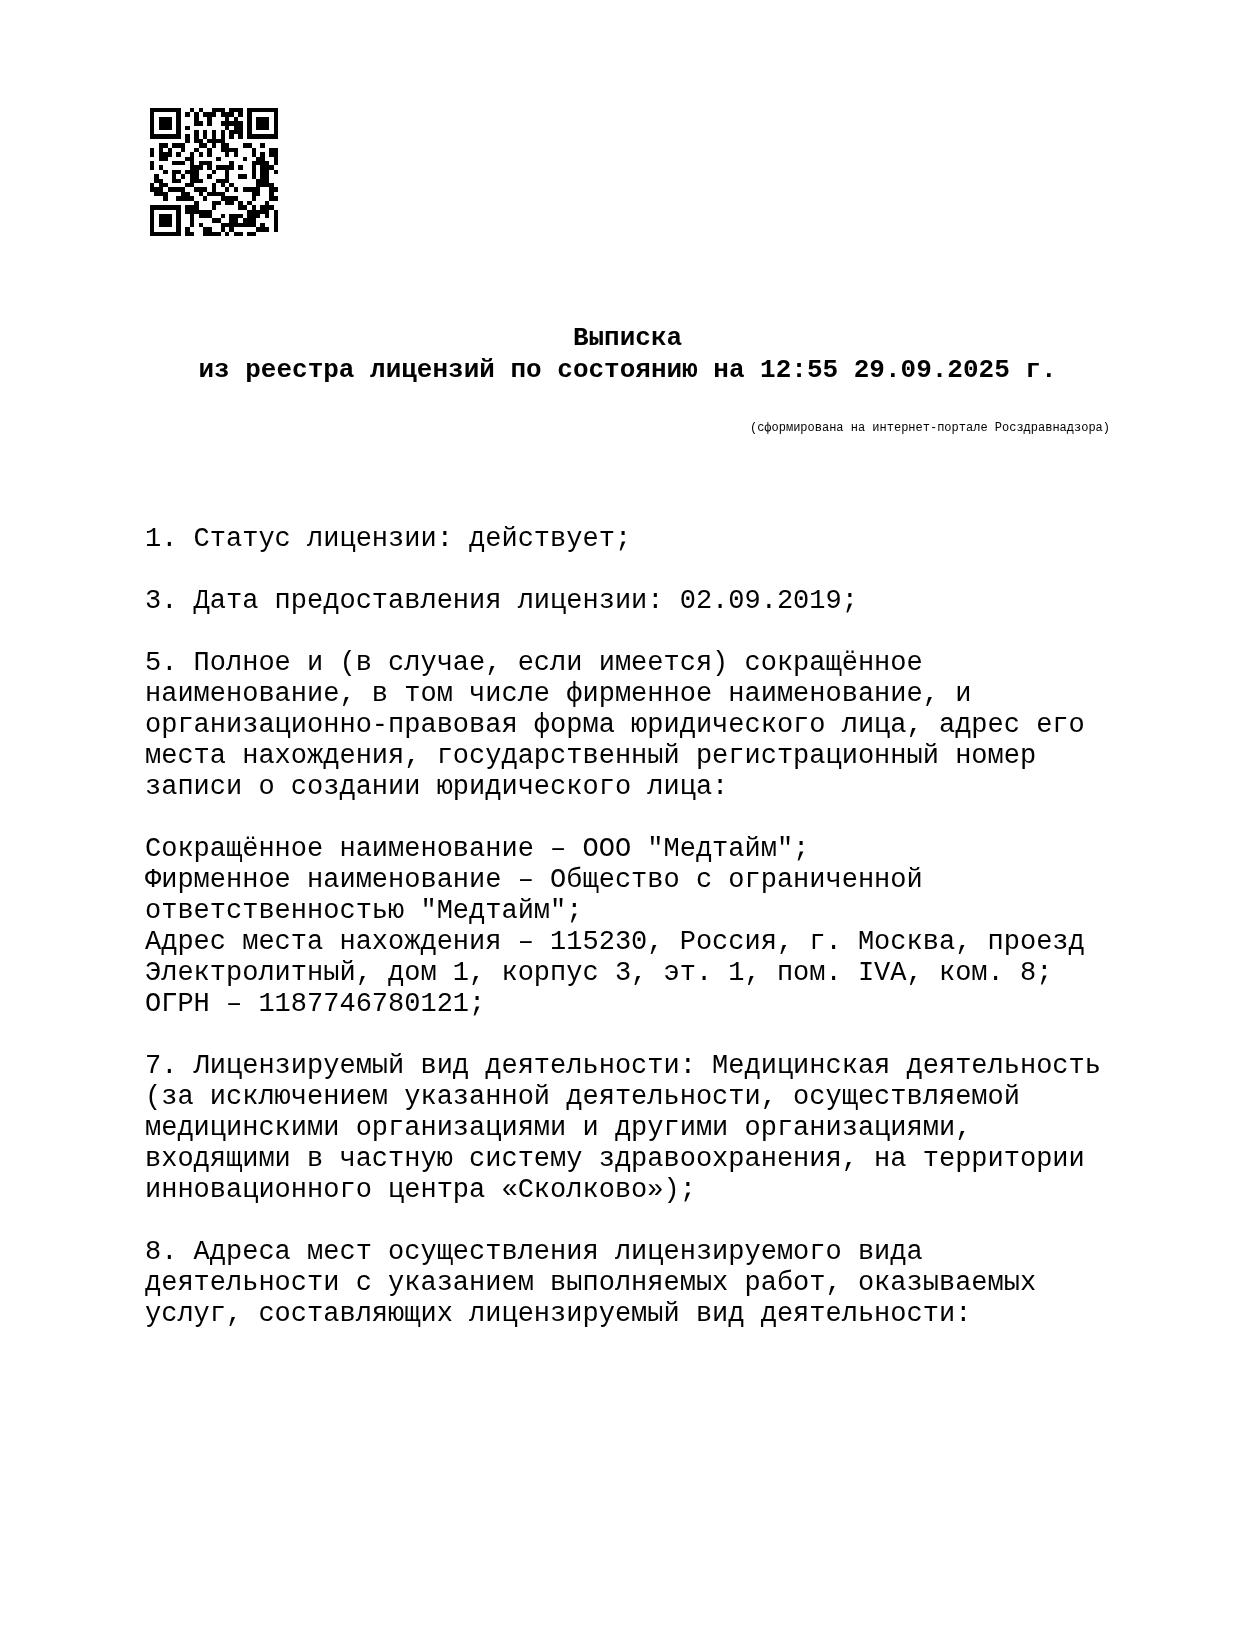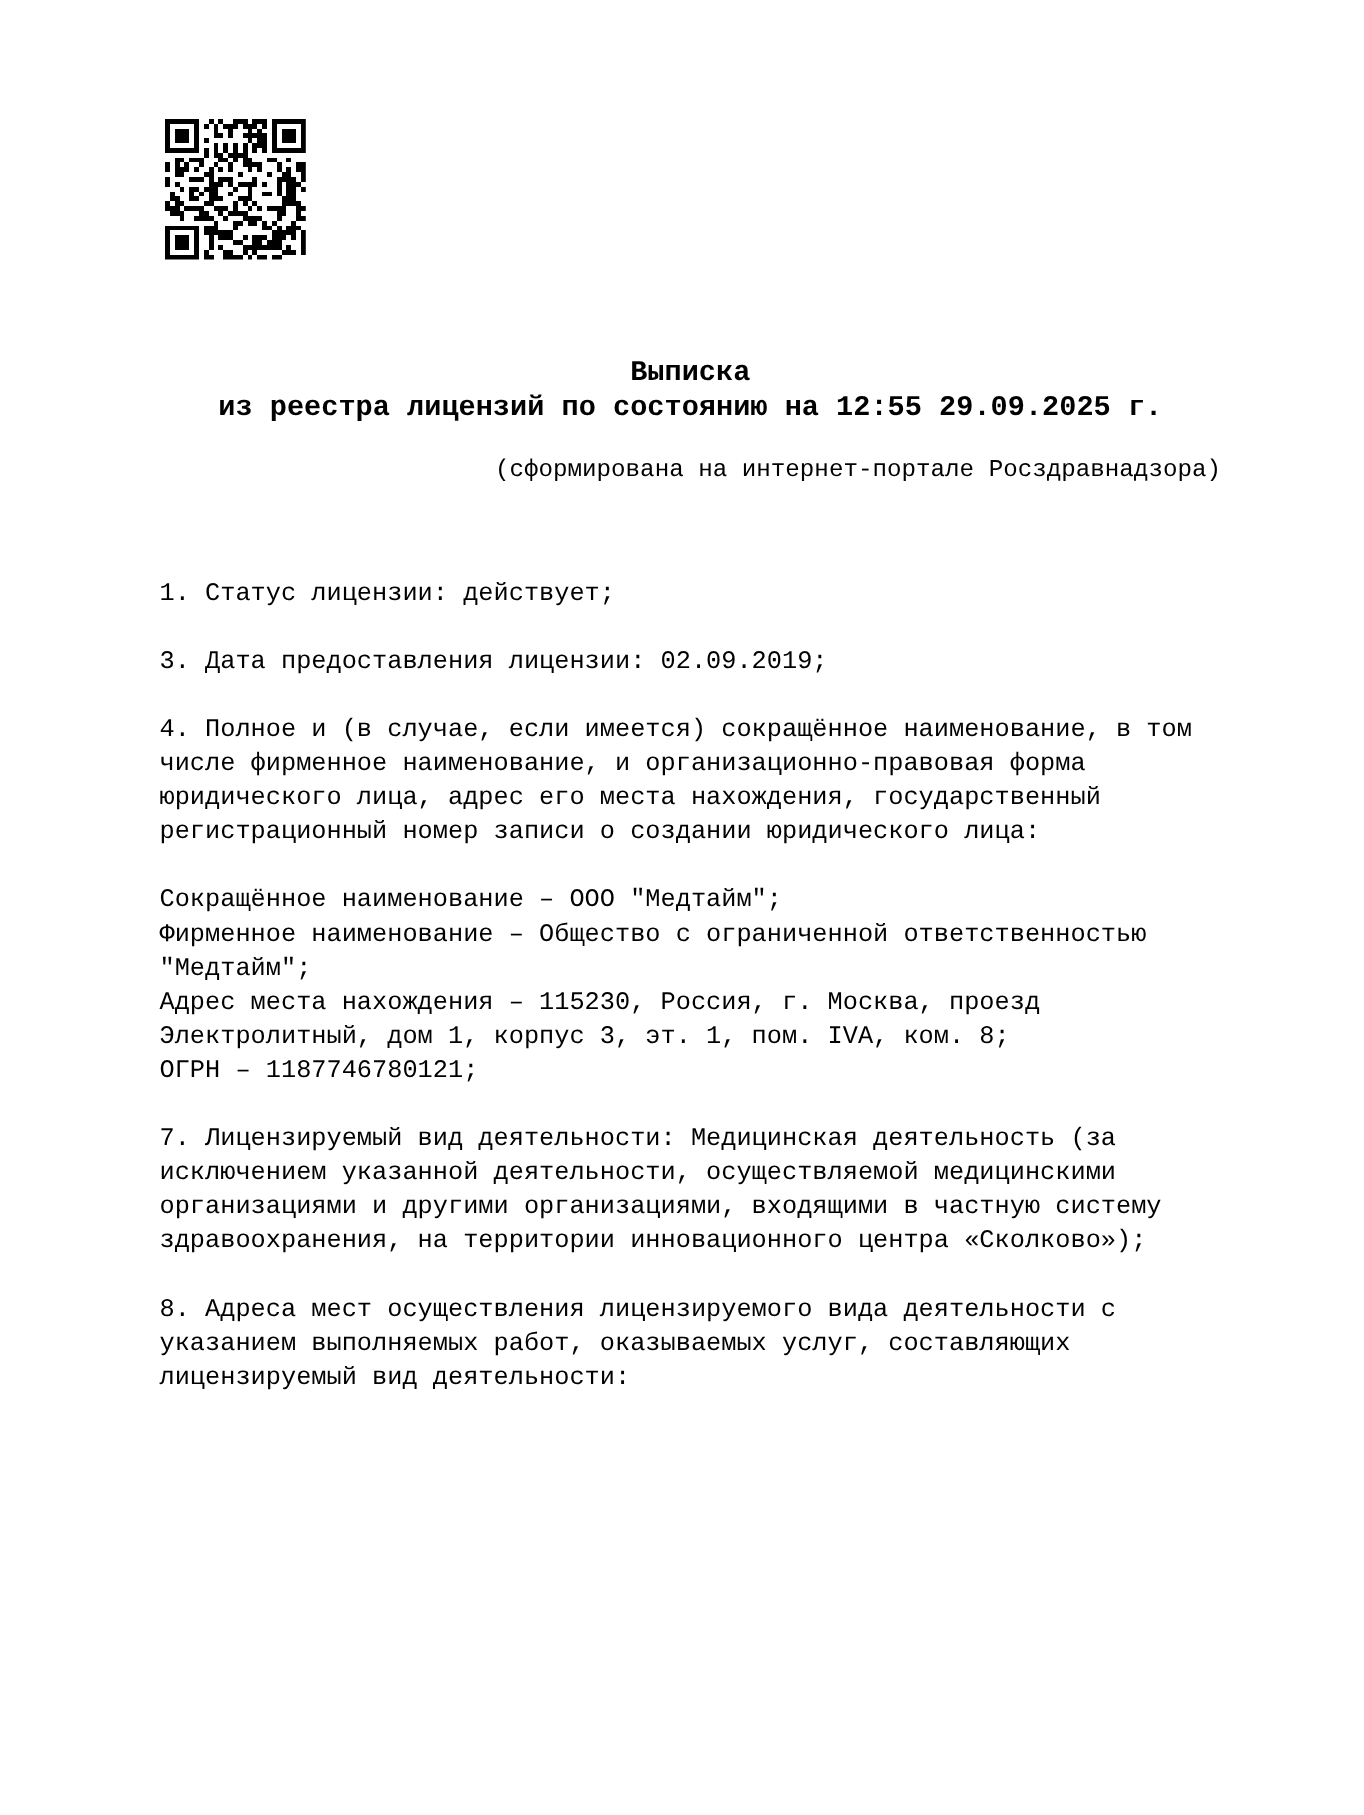--- a/index.html
+++ b/index.html
@@ -31,27 +31,27 @@
     width: 965px;
   }
   .title {
     text-align: center;
     font-weight: bold;
     font-size: 26px;
     line-height: 32px;
   }
   .note {
     text-align: right;
-    font-size: 22px;
+    font-size: 12px;
     line-height: 24px;
     margin-top: 30px;
   }
   .doc-body {
     margin-top: 84px;
-    font-size: 23px;
+    font-size: 27px;
     line-height: 31px;
   }
   .doc-body p {
     margin: 0 0 31px 0;
   }
   .entity-block { margin: 0 0 31px 0; }
   .entity-block div { margin: 0; }
 </style>
 </head>
 <body>
@@ -477,21 +477,21 @@
     <div class="title">
       <div>Выписка</div>
       <div>из реестра лицензий по состоянию на 12:55 29.09.2025 г.</div>
     </div>
 
     <div class="note">(сформирована на интернет-портале Росздравнадзора)</div>
 
     <div class="doc-body">
       <p>1. Статус лицензии: действует;</p>
       <p>3. Дата предоставления лицензии: 02.09.2019;</p>
-      <p>4. Полное и (в случае, если имеется) сокращённое наименование, в том числе фирменное наименование, и организационно-правовая форма юридического лица, адрес его места нахождения, государственный регистрационный номер записи о создании юридического лица:</p>
+      <p>5. Полное и (в случае, если имеется) сокращённое наименование, в том числе фирменное наименование, и организационно-правовая форма юридического лица, адрес его места нахождения, государственный регистрационный номер записи о создании юридического лица:</p>
 
       <div class="entity-block">
         <div>Сокращённое наименование – ООО "Медтайм";</div>
         <div>Фирменное наименование – Общество с ограниченной ответственностью "Медтайм";</div>
         <div>Адрес места нахождения – 115230, Россия, г. Москва, проезд Электролитный, дом 1, корпус 3, эт. 1, пом. IVA, ком. 8;</div>
         <div>ОГРН – 1187746780121;</div>
       </div>
 
       <p>7. Лицензируемый вид деятельности: Медицинская деятельность (за исключением указанной деятельности, осуществляемой медицинскими организациями и другими организациями, входящими в частную систему здравоохранения, на территории инновационного центра «Сколково»);</p>
       <p>8. Адреса мест осуществления лицензируемого вида деятельности с указанием выполняемых работ, оказываемых услуг, составляющих лицензируемый вид деятельности:</p>

